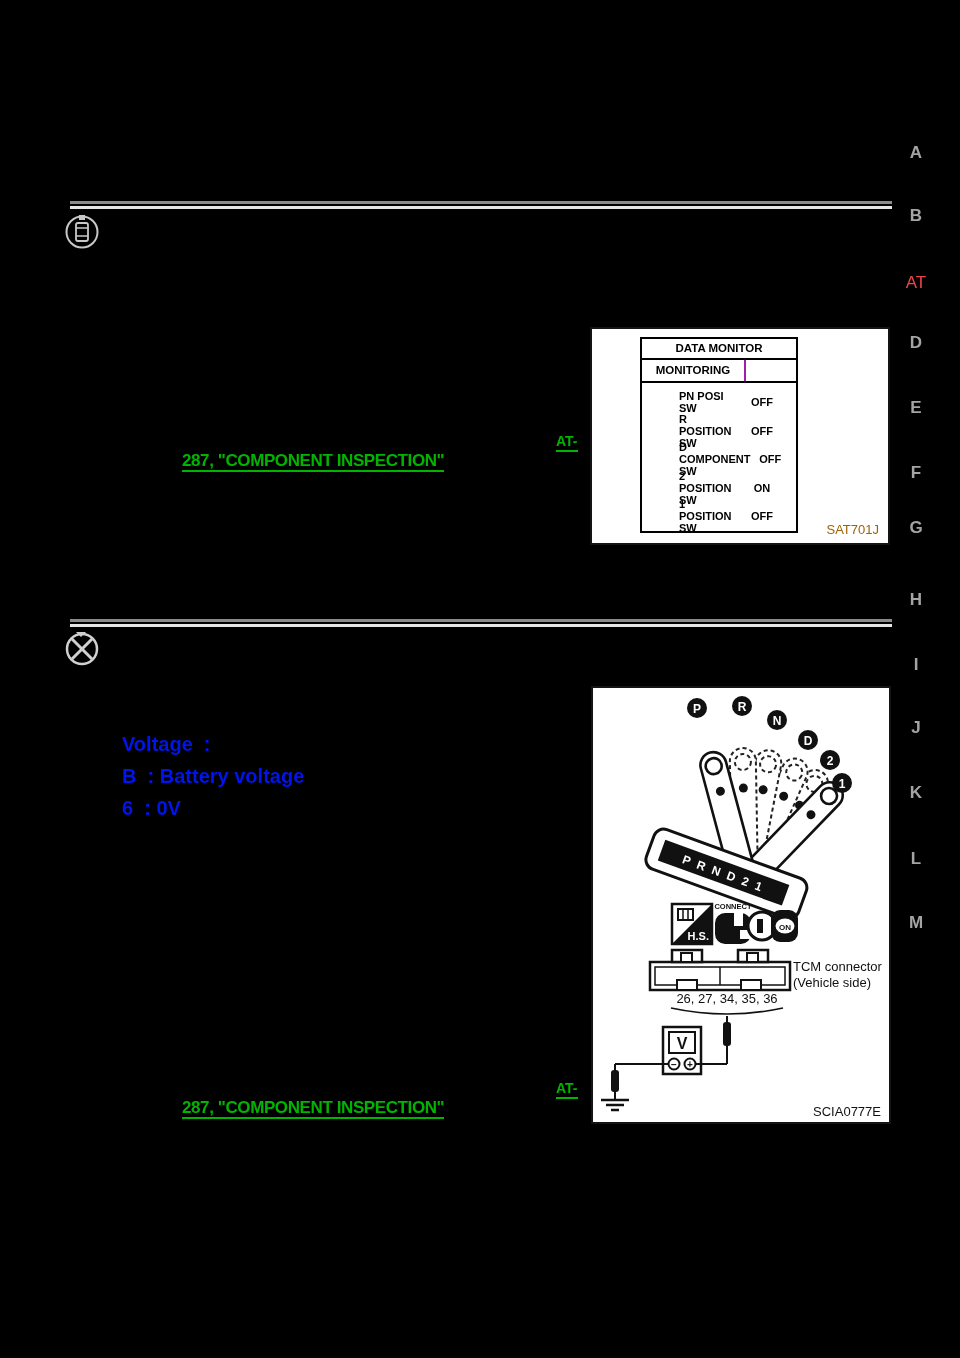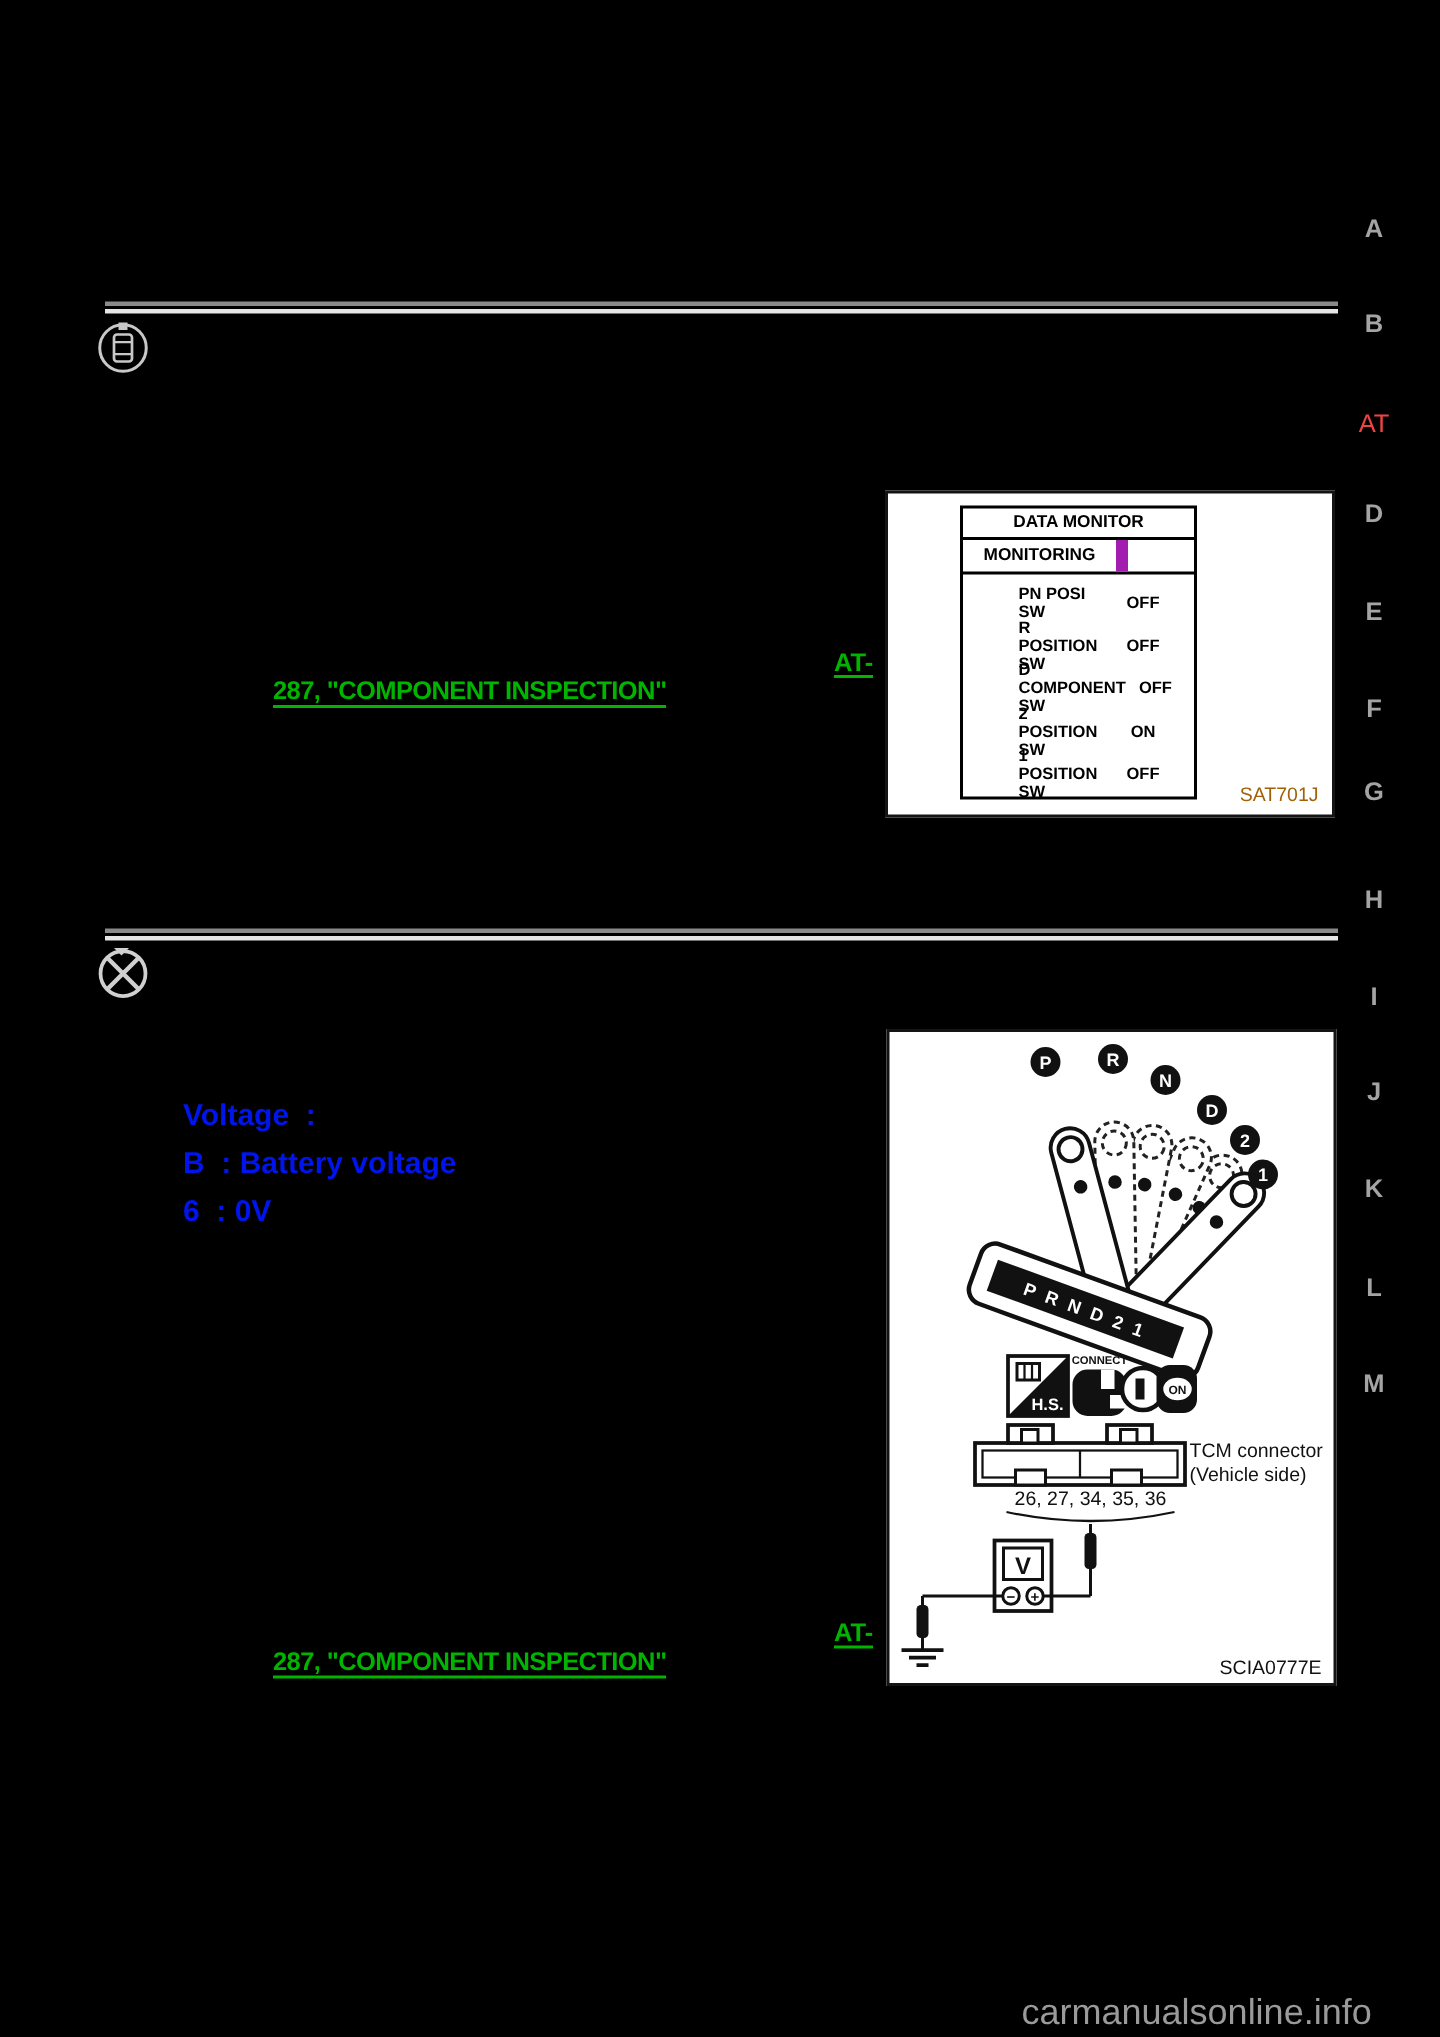--- a/index.html
+++ b/index.html
@@ -17,21 +17,21 @@
   .side-letter{position:absolute;left:898px;width:36px;text-align:center;
                color:#a4a4a4;font-weight:bold;font-size:17px;}
   .side-letter.active{color:#ef4444;font-weight:normal;font-size:17px;}
 
   
   .sec-icon{position:absolute;left:63px;width:38px;height:38px;}
   #consult-icon{top:212px;}
   #noconsult-icon{top:629px;}
 
   
-  .ref-at{position:absolute;left:556px;color:#00b400;font-weight:bold;font-size:17px;
+  .ref-at{position:absolute;left:556px;color:#00b400;font-weight:bold;font-size:14px;
           border-bottom:2px solid #00b400;line-height:17px;}
   .ref-link{position:absolute;left:182px;color:#00b400;font-weight:bold;font-size:17px;
             letter-spacing:-0.4px;border-bottom:2.5px solid #00b400;line-height:19px;}
   #ref-at-1{top:433px;}
   #ref-link-1{top:451px;}
   #ref-at-2{top:1080px;}
   #ref-link-2{top:1098px;}
 
   
   #voltage-note{position:absolute;left:122px;top:733px;color:#0014ee;
@@ -42,21 +42,21 @@
   .figbox{position:absolute;background:#fff;border:2px solid #141414;box-sizing:border-box;}
   #fig1{left:590px;top:327px;width:300px;height:218px;}
   #fig2{left:591px;top:686px;width:300px;height:438px;}
 
   
   #dm-table{position:absolute;left:48px;top:8px;width:158px;height:196px;
             border:2px solid #000;box-sizing:border-box;color:#000;}
   #dm-title{height:19px;line-height:19px;text-align:center;font-weight:bold;
             font-size:11.5px;border-bottom:2px solid #000;}
   #dm-header{height:21px;display:flex;border-bottom:2px solid #000;}
-  #dm-header .hcell{width:102px;border-right:8px solid #a21caf;text-align:center;
+  #dm-header .hcell{width:102px;border-right:2px solid #a21caf;text-align:center;
             line-height:21px;font-weight:bold;font-size:11.5px;}
   #dm-body{padding-top:5px;}
   .dm-row{height:28.5px;display:flex;align-items:center;font-weight:bold;font-size:11px;padding-left:32px;}
   .dm-row .item{flex:1;padding-left:5px;}
   .dm-row .val{width:56px;text-align:center;padding-right:6px;}
   .fig-id{position:absolute;color:#a16207;font-size:13px;}
   #fig1-id{right:9px;bottom:6px;}
 
   
   #watermark{position:absolute;left:681px;top:1328px;color:#9a9a9a;font-size:24px;}
@@ -271,14 +271,13 @@
         <line x1="13" y1="417" x2="31" y2="417" stroke-width="2.5"></line>
         <line x1="18" y1="422" x2="26" y2="422" stroke-width="2.5"></line>
       </g>
       <text x="288" y="428" fill="#111" font-size="13" text-anchor="end">SCIA0777E</text>
     </svg>
   </div>
 
   <span class="ref-at" id="ref-at-2">AT-</span>
   <span class="ref-link" id="ref-link-2">287, "COMPONENT INSPECTION"</span>
 
-  <span id="watermark">carmanualsonline.info</span>
 </div>
 
 </body></html>

